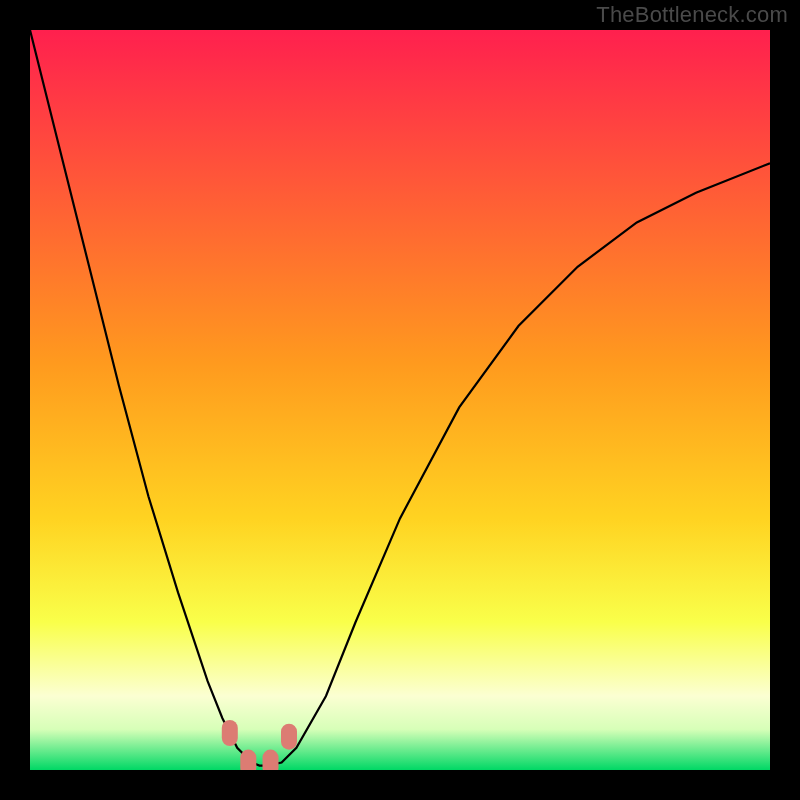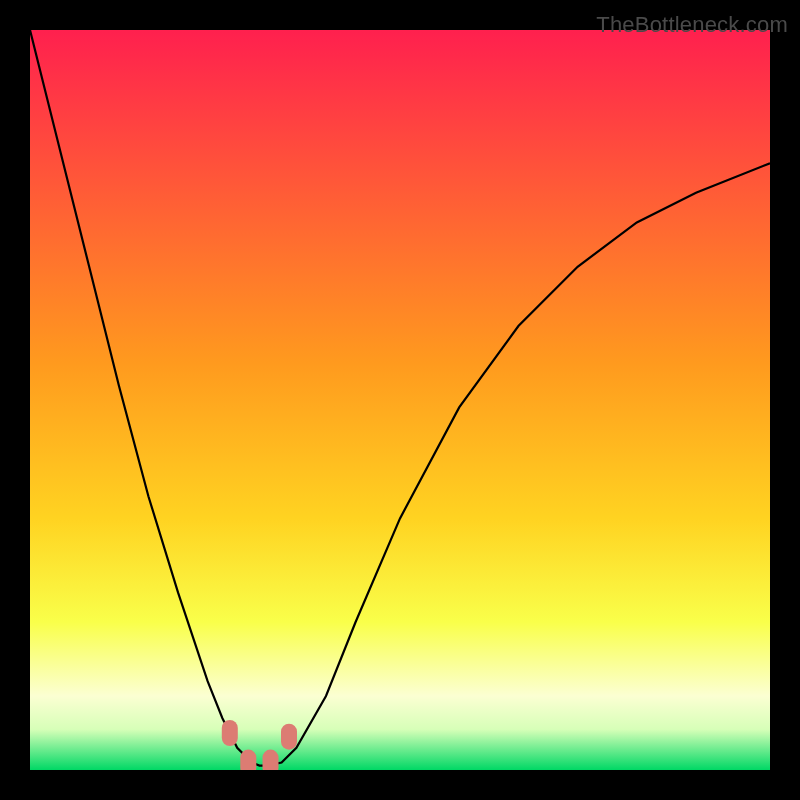--- a/index.html
+++ b/index.html
@@ -6,21 +6,21 @@
   body {
     width: 800px;
     height: 800px;
     background: #000;
     position: relative;
     font-family: Arial, Helvetica, sans-serif;
     overflow: hidden;
   }
   .watermark {
     position: absolute;
-    top: 12px;
+    top: 2px;
     right: 12px;
     color: #4a4a4a;
     font-size: 22px;
     font-weight: 400;
     z-index: 10;
     letter-spacing: 0.2px;
   }
   .chartwrap {
     position: absolute;
     left: 30px;

